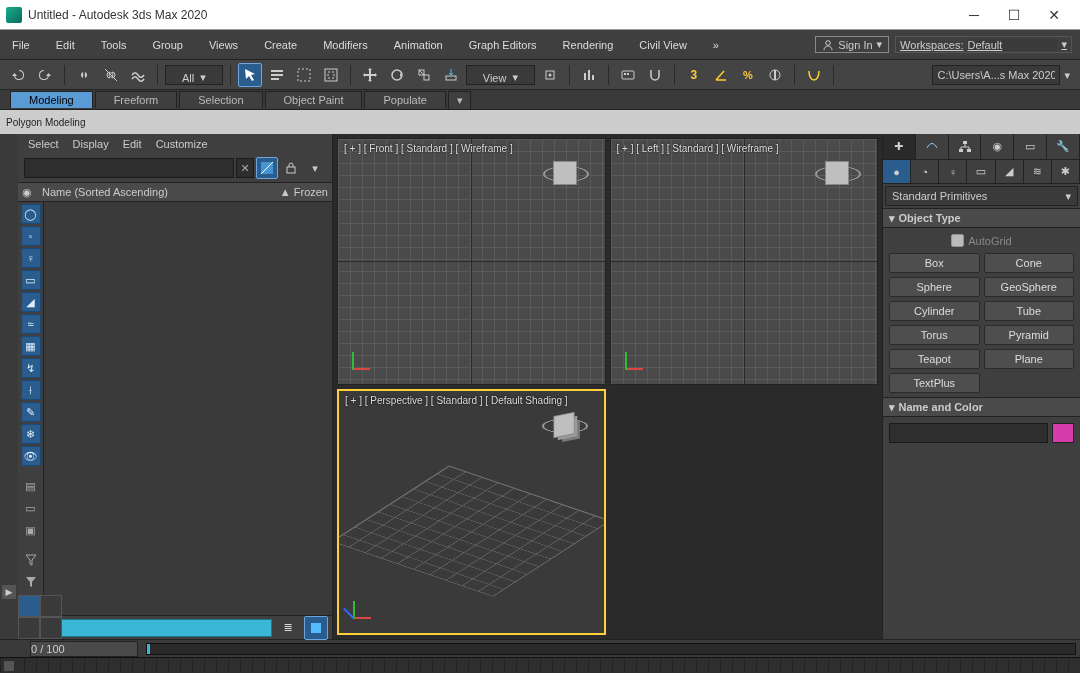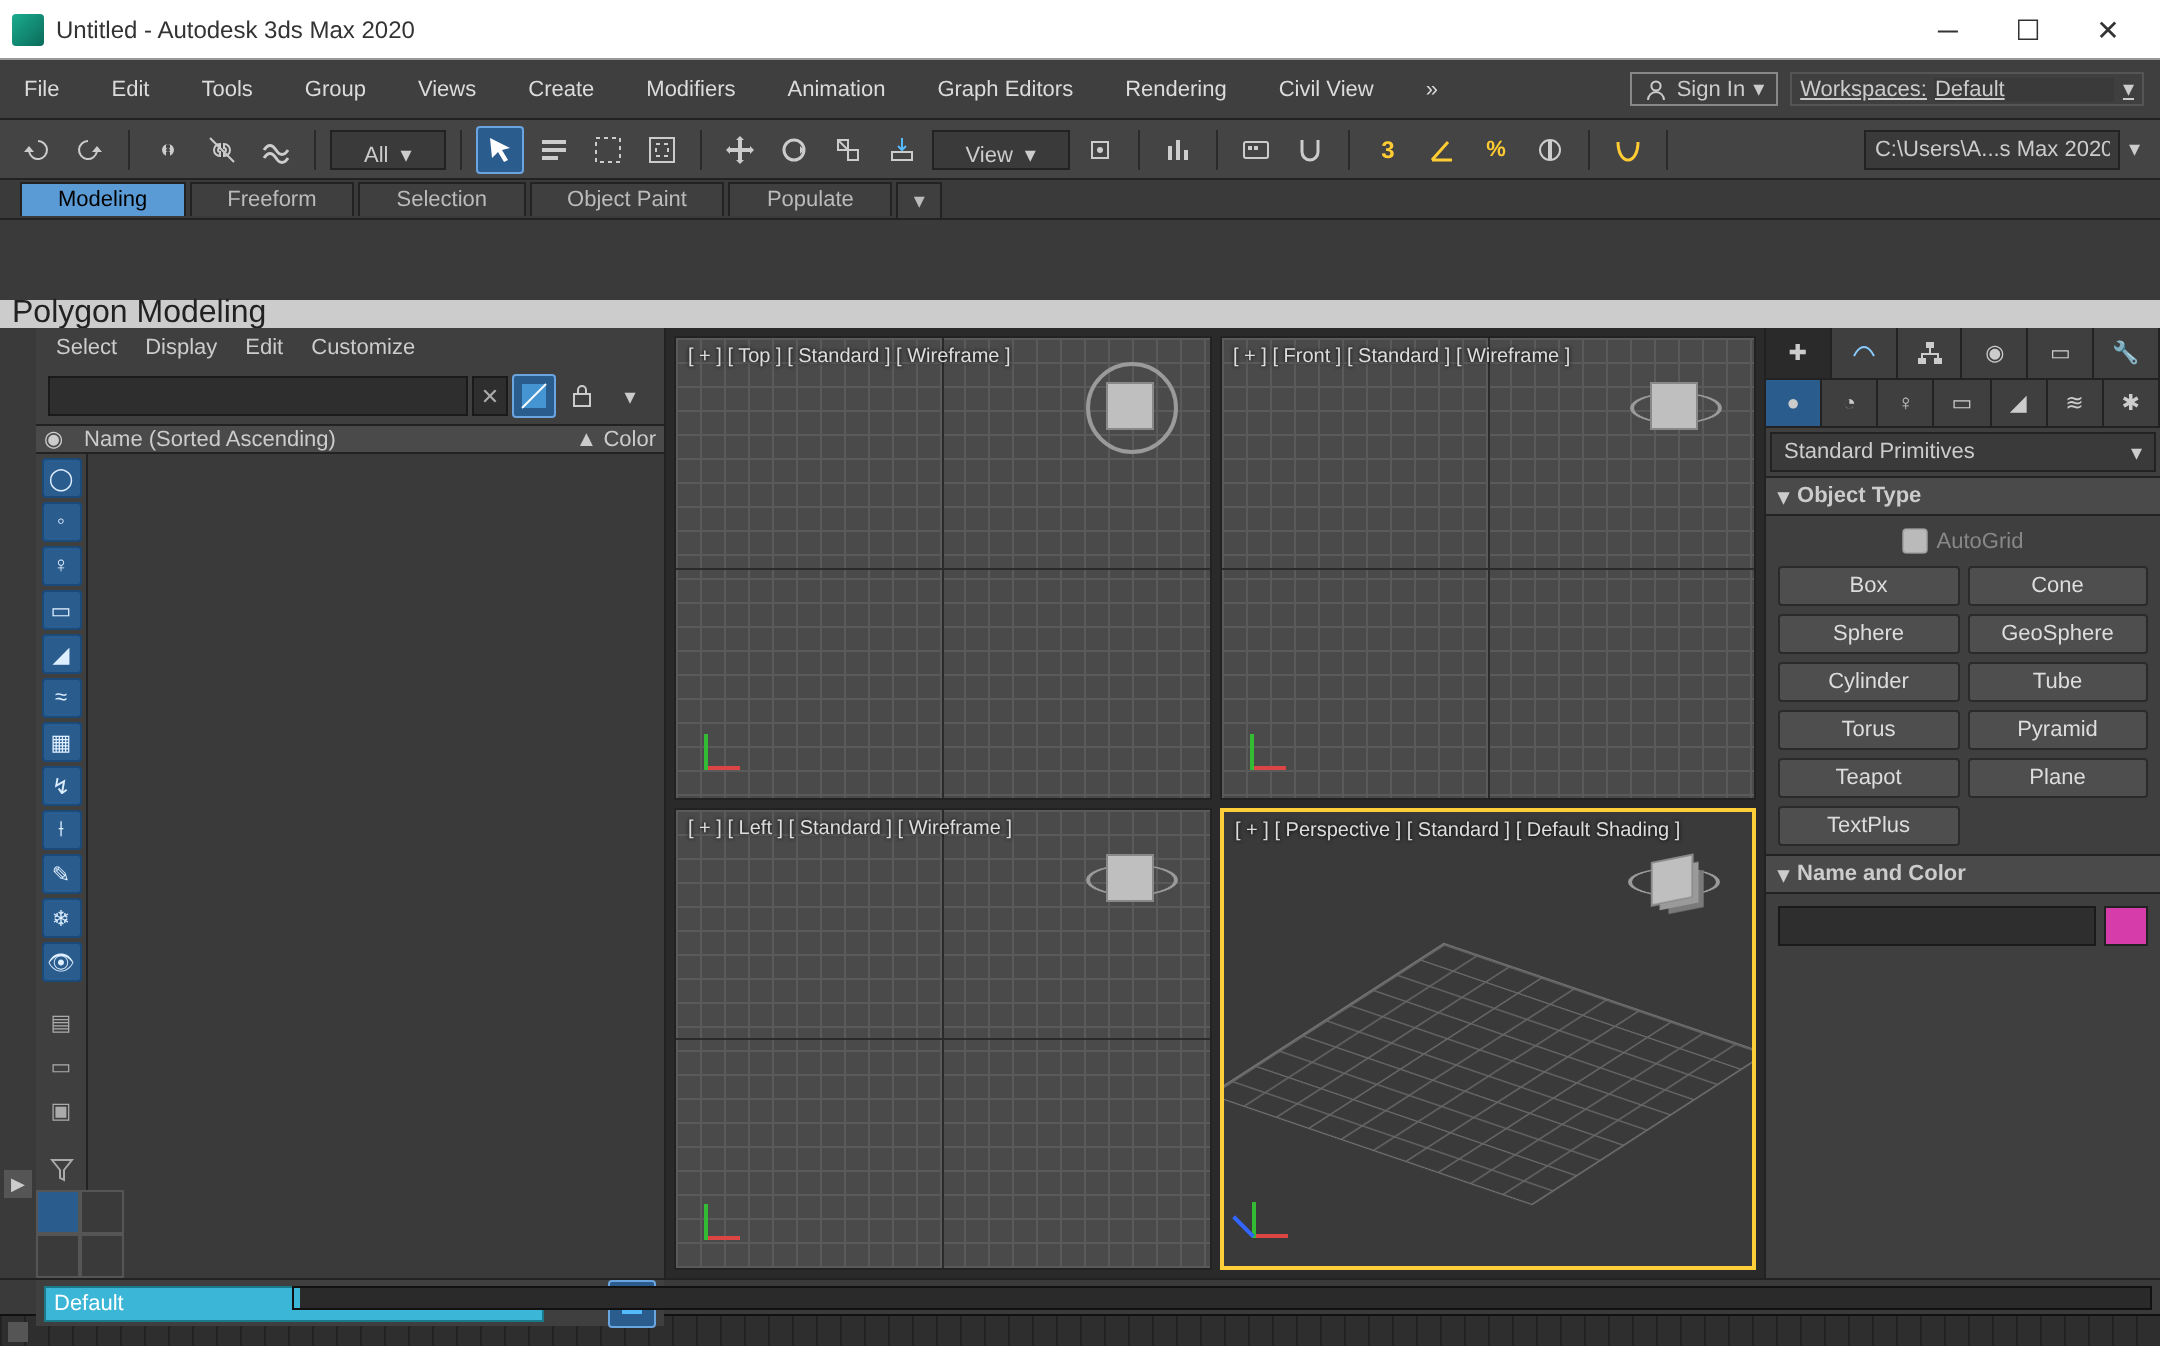--- a/index.html
+++ b/index.html
@@ -26,21 +26,21 @@
 .tbtn.yellow { color: #ffcc33; }
 .tsep { width: 1px; height: 20px; background: #2a2a2a; margin: 0 4px; }
 .tsel { background: #3a3a3a; border: 1px solid #222; height: 20px; color: #ccc; display: flex; align-items: flex-end; padding: 0 16px; gap: 6px; cursor: pointer; white-space: nowrap; }
 .pathbox { margin-left: auto; }
 .pathbox input { background: #3a3a3a; border: 1px solid #222; color: #ccc; height: 20px; padding: 0 4px; width: 128px; outline: none; }
 
 
 .ribbon { height: 20px; background: #3a3a3a; display: flex; align-items: center; gap: 0; padding-left: 10px; border-bottom: 1px solid #222; }
 .rtab { padding: 2px 18px; color: #bbb; cursor: pointer; border: 1px solid #222; border-bottom: none; margin-right: 2px; background: #3f3f3f; }
 .rtab.active { background: #5a9bd5; color: #000; }
-.ribbon-panel { height: 14px; background: #cccccc; color: #222; display: flex; align-items: center; padding: 0 6px; font-size: 16px; margin-top: 40px; }
+.ribbon-panel { height: 24px; background: #cccccc; color: #222; display: flex; align-items: center; padding: 0 6px; font-size: 10px; }
 
 
 .main { flex: 1; display: flex; min-height: 0; }
 .left-icons { width: 18px; background: #3a3a3a; display: flex; flex-direction: column; align-items: center; justify-content: flex-end; gap: 6px; padding-bottom: 40px; }
 .left-icons .arrow { width: 14px; height: 14px; background: #555; cursor: pointer; display: flex; align-items: center; justify-content: center; font-size: 9px; }
 
 .scene-explorer { width: 315px; background: #3f3f3f; display: flex; flex-direction: column; border-right: 1px solid #222; }
 .se-menu { display: flex; gap: 14px; padding: 4px 10px; background: #3f3f3f; }
 .se-menu span { color: #ccc; cursor: pointer; }
 .se-search { display: flex; align-items: center; gap: 2px; padding: 3px 6px; }
@@ -330,21 +330,21 @@
           <svg width="12" height="12">
             <rect x="2" y="5" width="8" height="6" fill="none" stroke="#ccc"></rect>
             <path d="M4 5V3a2 2 0 0 1 4 0v2" fill="none" stroke="#ccc"></path>
           </svg>
         </div>
       <div class="iconbtn">▾</div>
     </div>
     <div class="se-header">
       <span style="width:14px">◉</span>
       <span class="col" style="flex:1">Name (Sorted Ascending)</span>
-      <span class="col">▲ Color</span>
+      <span class="col">▲ Frozen</span>
     </div>
     <div class="se-body">
       <div class="se-icon-col">
         <div class="sicon">◯</div>
         <div class="sicon">◦</div>
         <div class="sicon">♀</div>
         <div class="sicon">▭</div>
         <div class="sicon">◢</div>
         <div class="sicon">≈</div>
         <div class="sicon">▦</div>
@@ -389,34 +389,20 @@
       <div class="nsq"></div>
       <div class="nsq"></div>
     </div>
   </div>
 
   <div class="viewports">
     <div class="vp">
       <div class="grid-bg"></div>
       <div class="cross-h"></div>
         <div class="cross-v"></div>
-      <div class="vp-label">[ + ] [ Top ] [ Standard ] [ Wireframe ]</div>
-      <div class="vp-cube">
-          <div class="ring"></div>
-          <div class="cube-face"></div>
-        </div>
-      <div class="vp-axis">
-          <div class="axis-x"></div>
-          <div class="axis-y"></div>
-        </div>
-    </div>
-    <div class="vp">
-      <div class="grid-bg"></div>
-      <div class="cross-h"></div>
-        <div class="cross-v"></div>
       <div class="vp-label">[ + ] [ Front ] [ Standard ] [ Wireframe ]</div>
       <div class="vp-cube">
           <div class="ring" style="transform:rotateX(70deg)"></div>
           <div class="cube-face"></div>
         </div>
       <div class="vp-axis">
           <div class="axis-x"></div>
           <div class="axis-y"></div>
         </div>
     </div>

